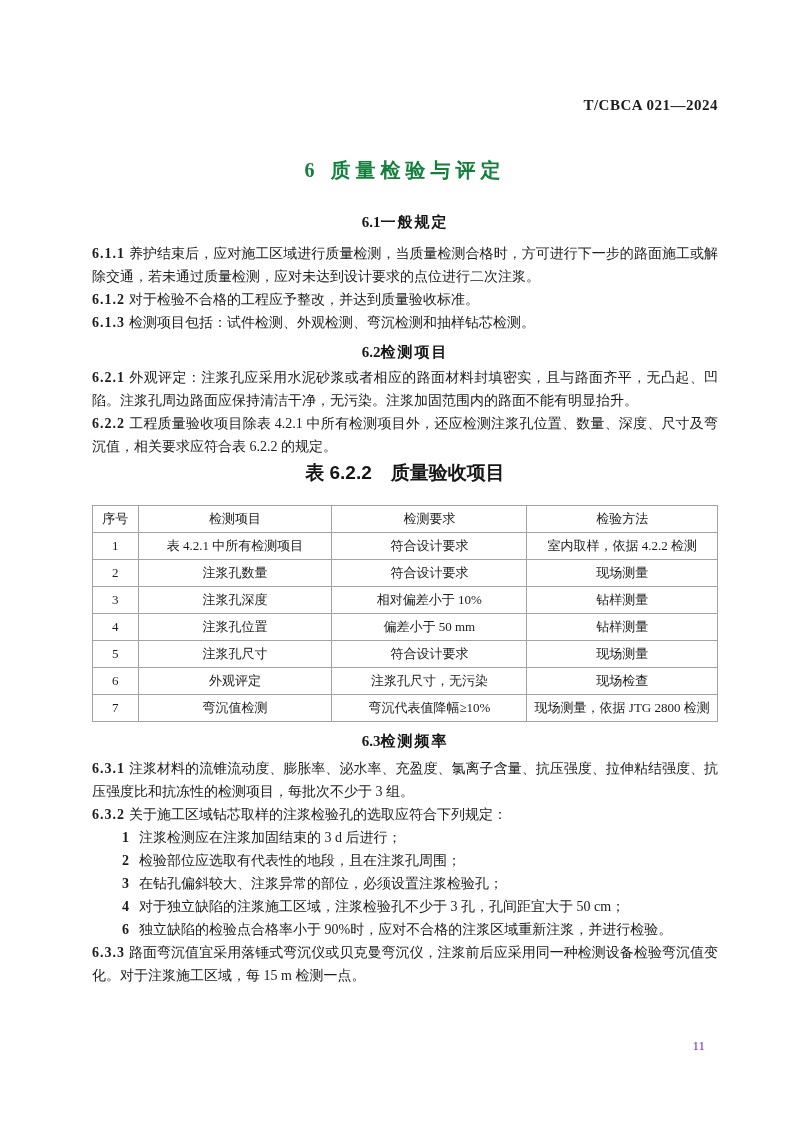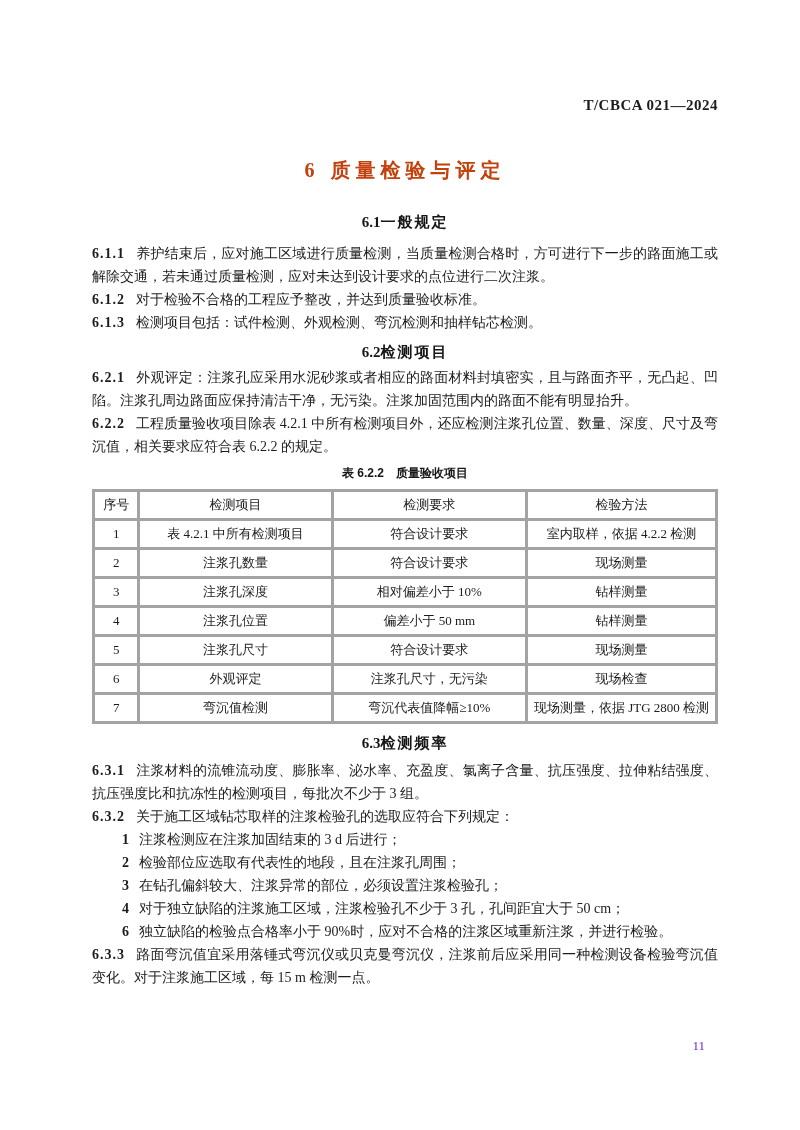--- a/index.html
+++ b/index.html
@@ -11,55 +11,55 @@
   .page { position:absolute; inset:0; overflow:hidden; }
   .content { position:absolute; left:92px; top:96px; width:626px; }
 
   .doc-code {
     text-align:right; font-weight:bold; font-size:15px; line-height:18px;
     letter-spacing:0.5px; font-family:"Liberation Serif", serif;
   }
 
   h1.chapter {
     margin:42px 0 0 0; text-align:center; font-size:20px; font-weight:bold;
-    font-family:"Liberation Sans", sans-serif; line-height:28px; color:#c2410c;
+    font-family:"Liberation Sans", sans-serif; line-height:28px; color:#15803d;
   }
   h1.chapter .ch-num { font-family:"Liberation Serif", serif; margin-right:16px; }
   h1.chapter .ch-title { letter-spacing:5px; }
 
   h2.sec {
     text-align:center; font-size:15px; font-weight:bold; line-height:20px;
     font-family:"Liberation Sans", sans-serif; color:#161616;
   }
   h2.sec .sec-num { font-family:"Liberation Serif", serif; margin-right:0; }
   h2.sec .sec-title { letter-spacing:2px; }
   h2.sec.first { margin:28px 0 10px 0; }
   h2.sec.mid   { margin:8px 0 4px 0; }
   h2.sec.freq  { margin:9px 0 6px 0; }
 
   p.clause {
     margin:0; font-size:14px; line-height:23px; text-align:justify;
     word-break:break-all; color:#1c1c1c;
   }
-  p.clause b.cnum { font-weight:bold; margin-right:11px; letter-spacing:1px; }
+  p.clause b.cnum { font-weight:bold; margin-right:4px; letter-spacing:1px; }
 
   p.li { margin:0; font-size:14px; line-height:23px; padding-left:30px; text-align:justify; }
   p.li b.lnum { font-weight:bold; margin-right:10px; }
 
   .tbl-caption {
-    text-align:center; font-weight:bold; font-size:12px; line-height:20px;
-    font-family:"Liberation Sans", sans-serif; margin:5px 0 6px 0; color:#161616;
+    text-align:center; font-weight:bold; font-size:19px; line-height:20px;
+    font-family:"Liberation Sans", sans-serif; margin:5px 0 22px 0; color:#161616;
   }
 
   table.qtable {
     width:100%; border-collapse:collapse; table-layout:fixed;
     font-size:13px; color:#1c1c1c; margin:0;
   }
   table.qtable th, table.qtable td {
-    border:3px solid #a3a3a3; text-align:center; vertical-align:middle;
+    border:1px solid #a3a3a3; text-align:center; vertical-align:middle;
     height:26px; padding:0 3px; font-weight:normal; line-height:16px;
   }
 
   .page-num {
     position:absolute; top:1038px; right:95px; font-size:13px; color:#6d28d9;
     font-family:"Liberation Serif", serif;
   }
 </style>
 </head>
 <body>

